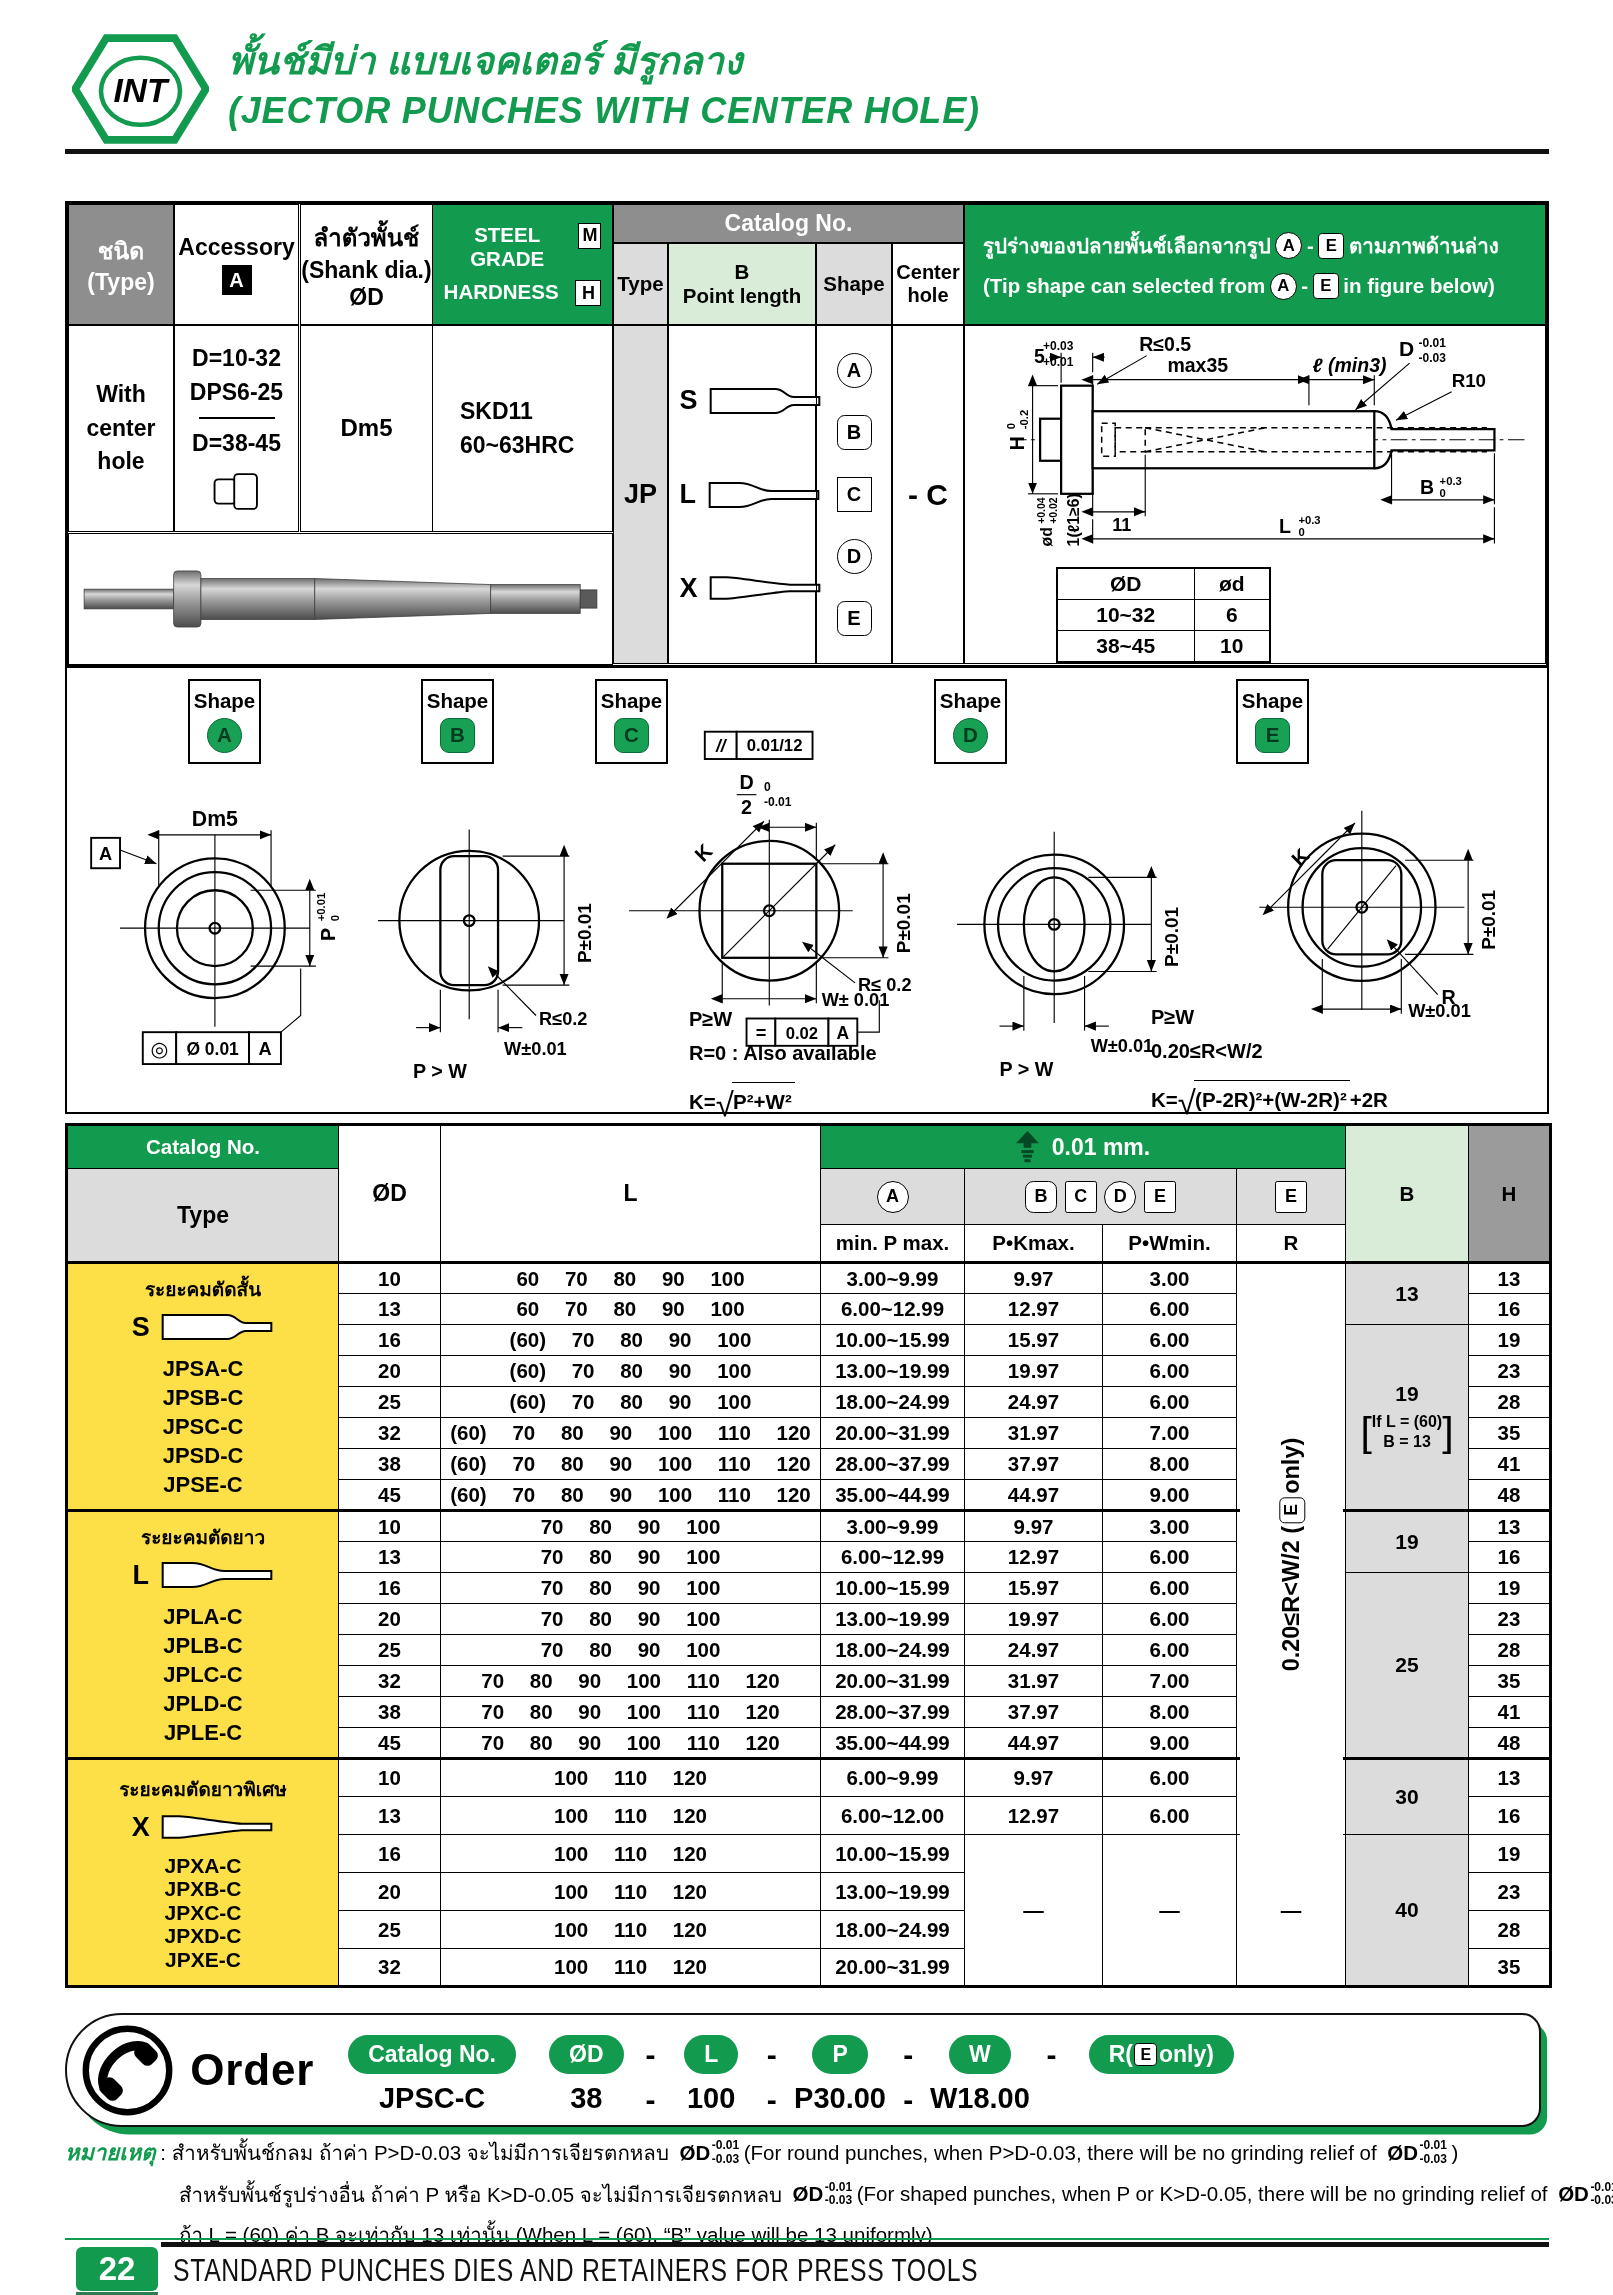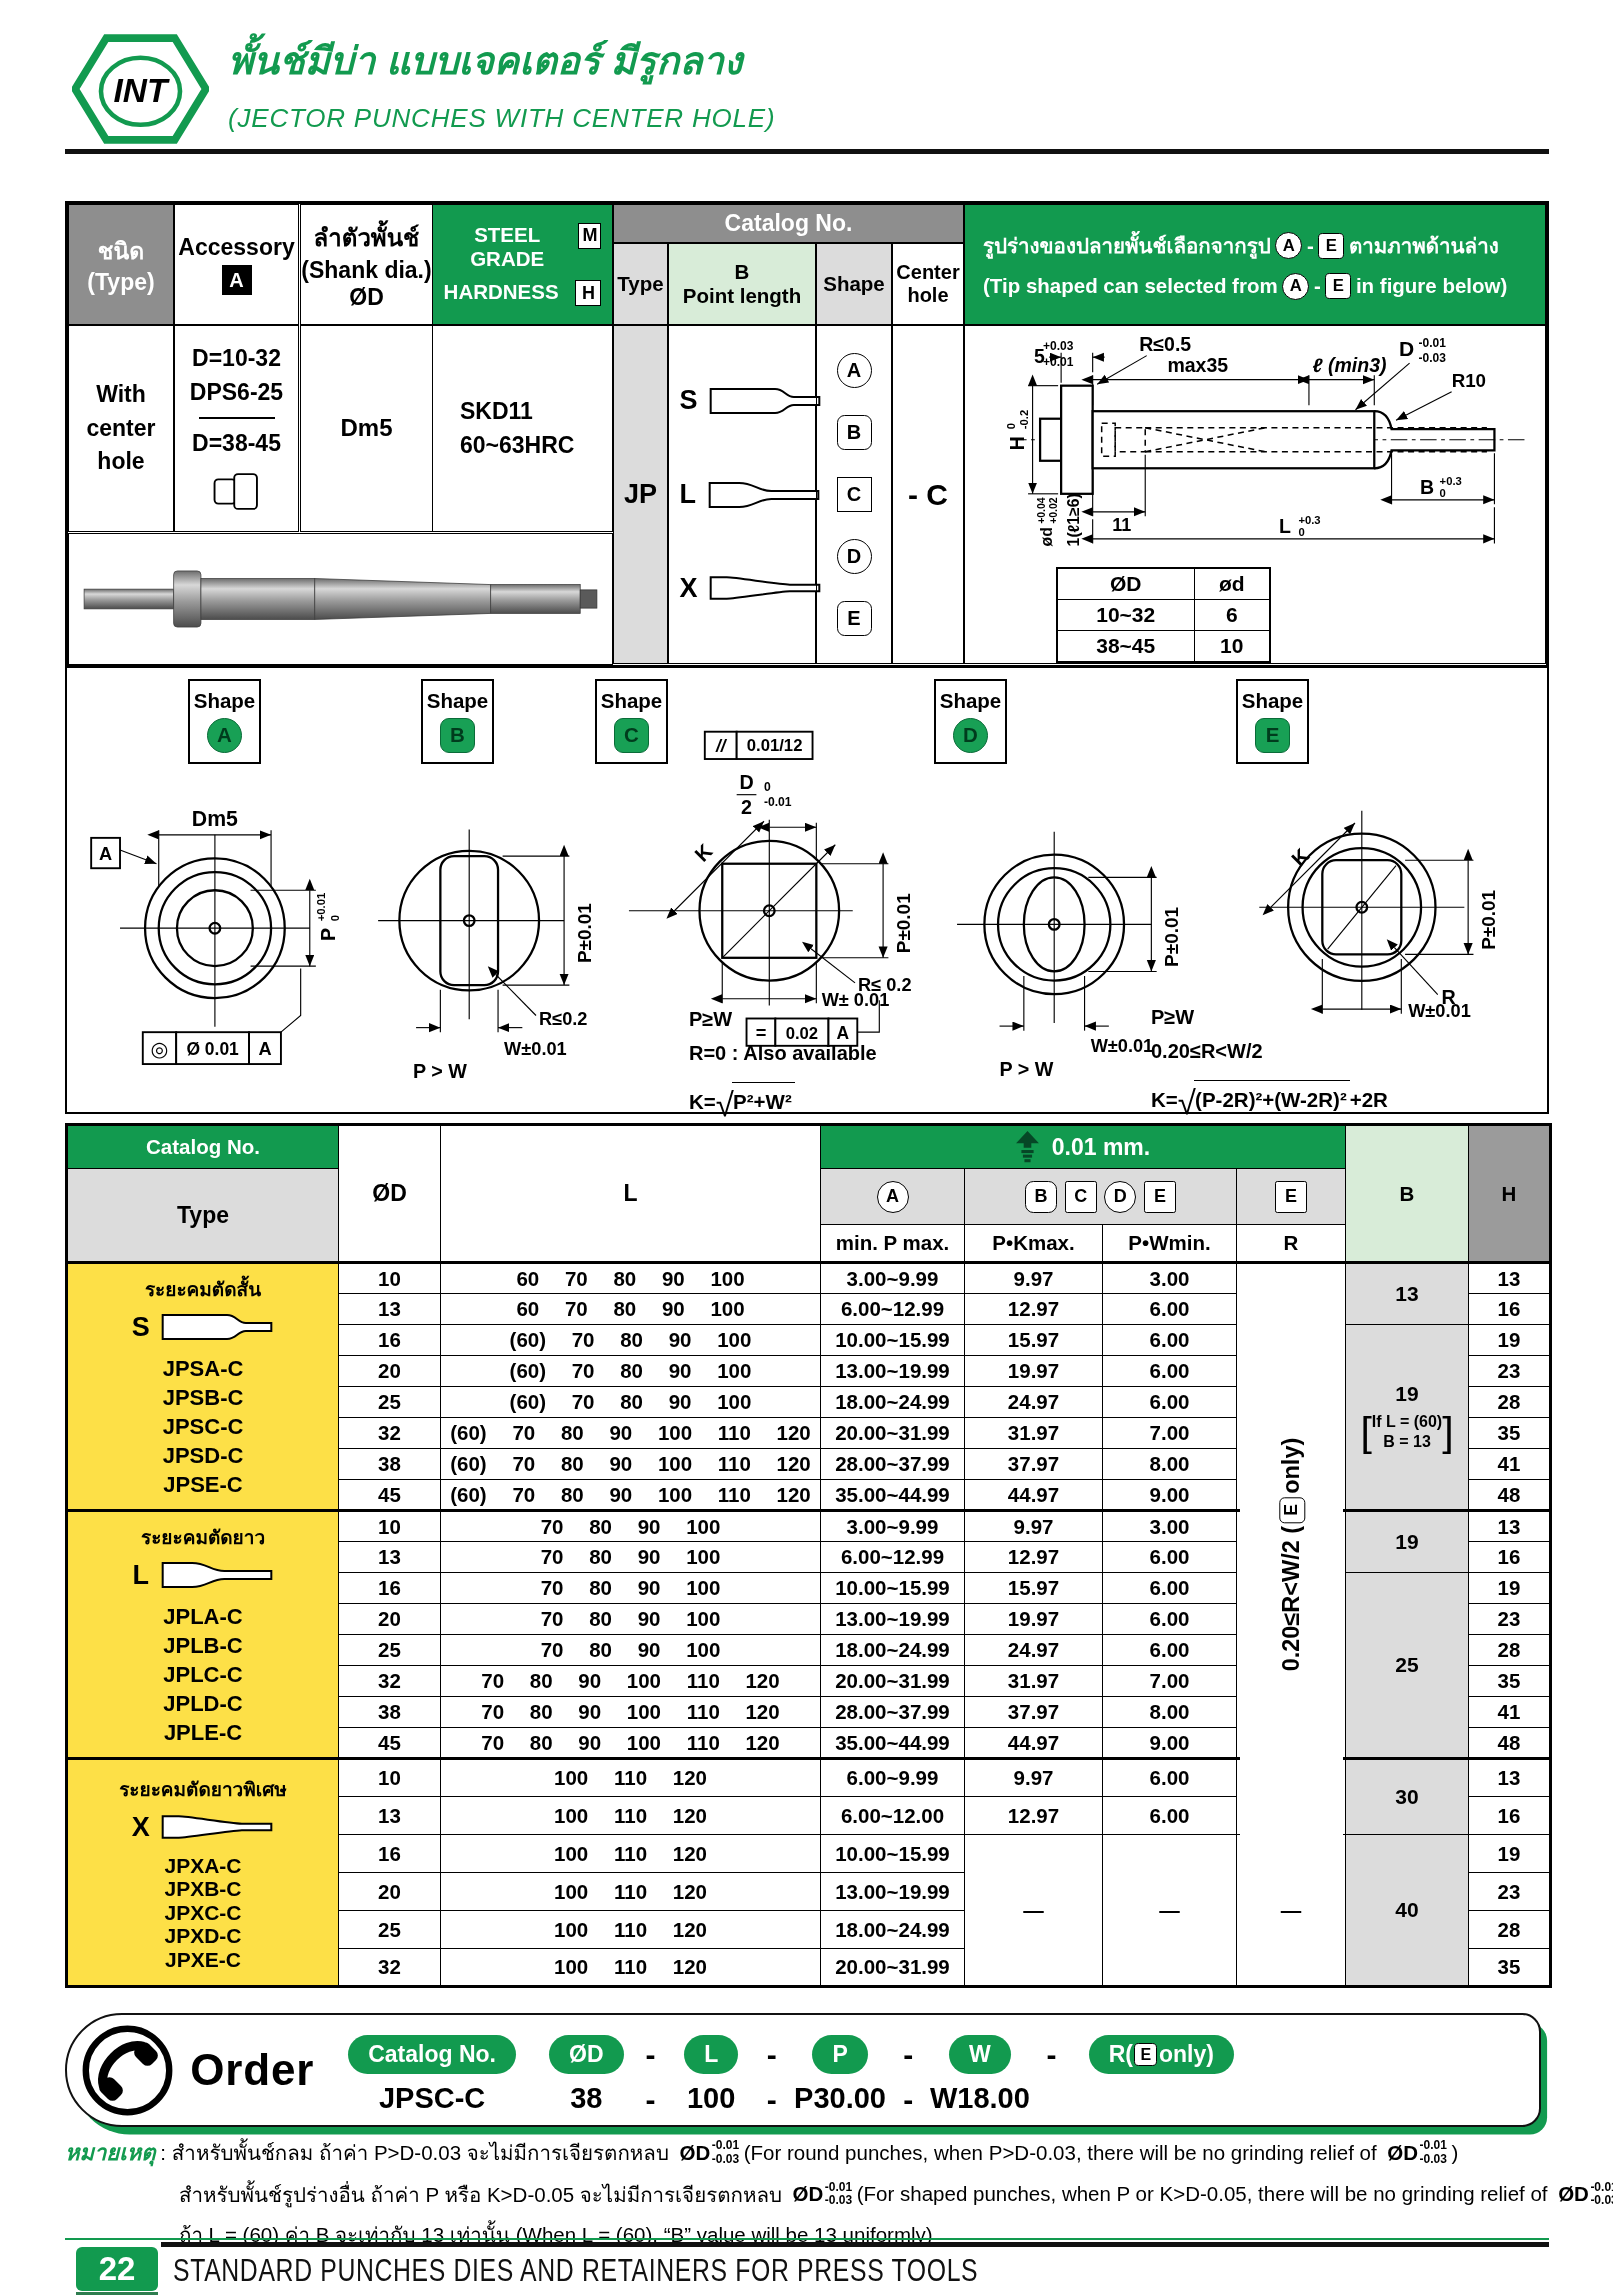--- a/index.html
+++ b/index.html
@@ -2,21 +2,21 @@
 <html style="font-size:12px"><head>
 <meta charset="utf-8">
 <style>
   * { box-sizing: border-box; margin:0; padding:0; }
   body { font-family:"Liberation Sans", sans-serif; background:#fff; }
   .page { position:relative; width:1614px; height:2295px; background:#fff; overflow:hidden; color:#000; }
 
   
   .logo { position:absolute; left:72px; top:32px; width:137px; height:114px;text-align:right; }
   .title-th { position:absolute; left:228px; top:30px; font-size:38px; font-weight:700; font-style:italic; color:#129a4f; }
-  .title-en { position:absolute; left:228px; top:90px; font-size:26px; font-weight:400; font-style:italic; color:#129a4f; letter-spacing:0.8px;margin-top:13px; }
+  .title-en { position:absolute; left:228px; top:90px; font-size:36px; font-weight:700; font-style:italic; color:#129a4f; letter-spacing:0.8px; }
   .hrule { position:absolute; left:65px; top:149px; width:1484px; height:4.6px; background:#111; }
 
   
   .spec { position:absolute; left:65px; top:201px; width:1484px; height:467px; border:3px solid #000; background:#fff; }
   .sc { position:absolute; border:1px solid #000; display:flex; flex-direction:column; align-items:center; justify-content:center; text-align:center; }
   .gray { background:#8e8e8e; color:#fff; }
   .lgray { background:#dcdcdc; }
   .green { background:#129a4f; color:#fff; }
   .pgreen { background:#d8ecd8; }
   .hd-th { font-size:23px; font-weight:700; }
@@ -197,21 +197,21 @@
     </div>
     <div class="sc green" style="left:896px;top:0;width:582px;height:121px;align-items:flex-start">
       <div class="tipline">
           <span>รูปร่างของปลายพั้นช์เลือกจากรูป</span>
           <span class="b-circ">A</span>
           <span>-</span>
           <span class="b-sq">E</span>
           <span>ตามภาพด้านล่าง</span>
         </div>
       <div class="tipline">
-          <span>(Tip shaped can selected from</span>
+          <span>(Tip shape can selected from</span>
           <span class="b-circ">A</span>
           <span>-</span>
           <span class="b-sq">E</span>
           <span>in figure below)</span>
         </div>
     </div>
 
     <div class="sc spec-body-txt" style="left:0;top:121px;width:106px;height:207px">
       <div>With</div>
         <div>center</div>

